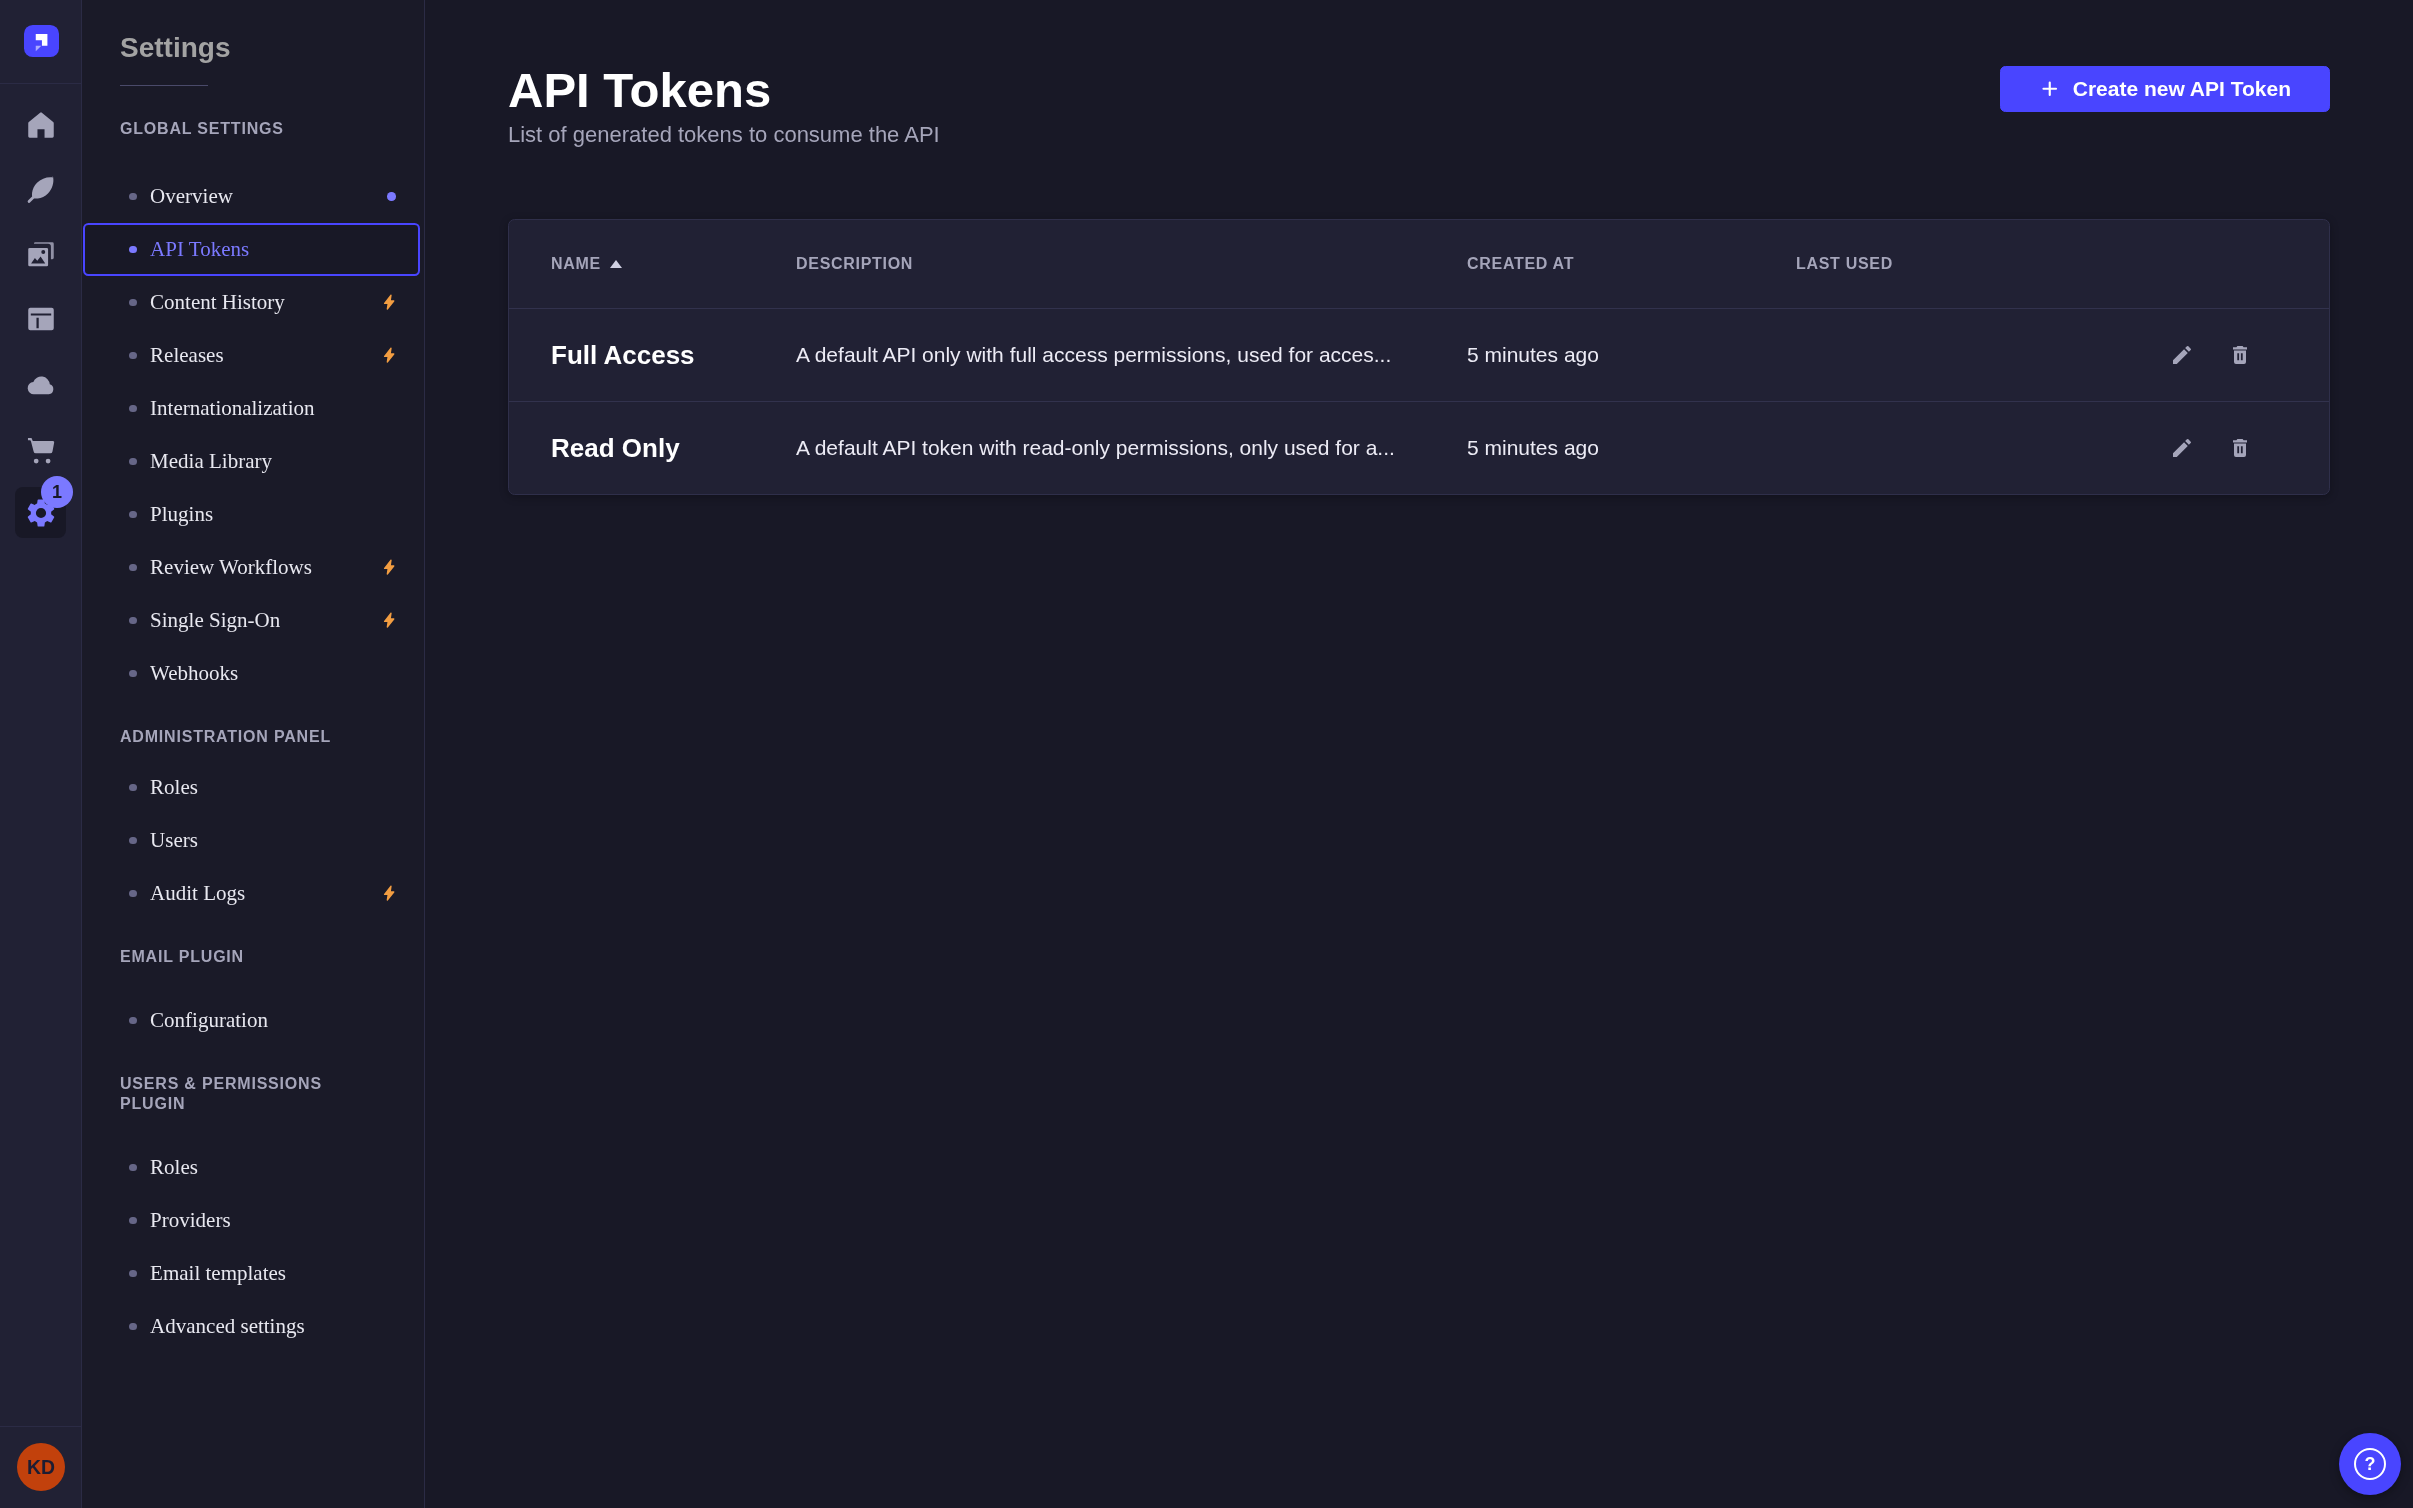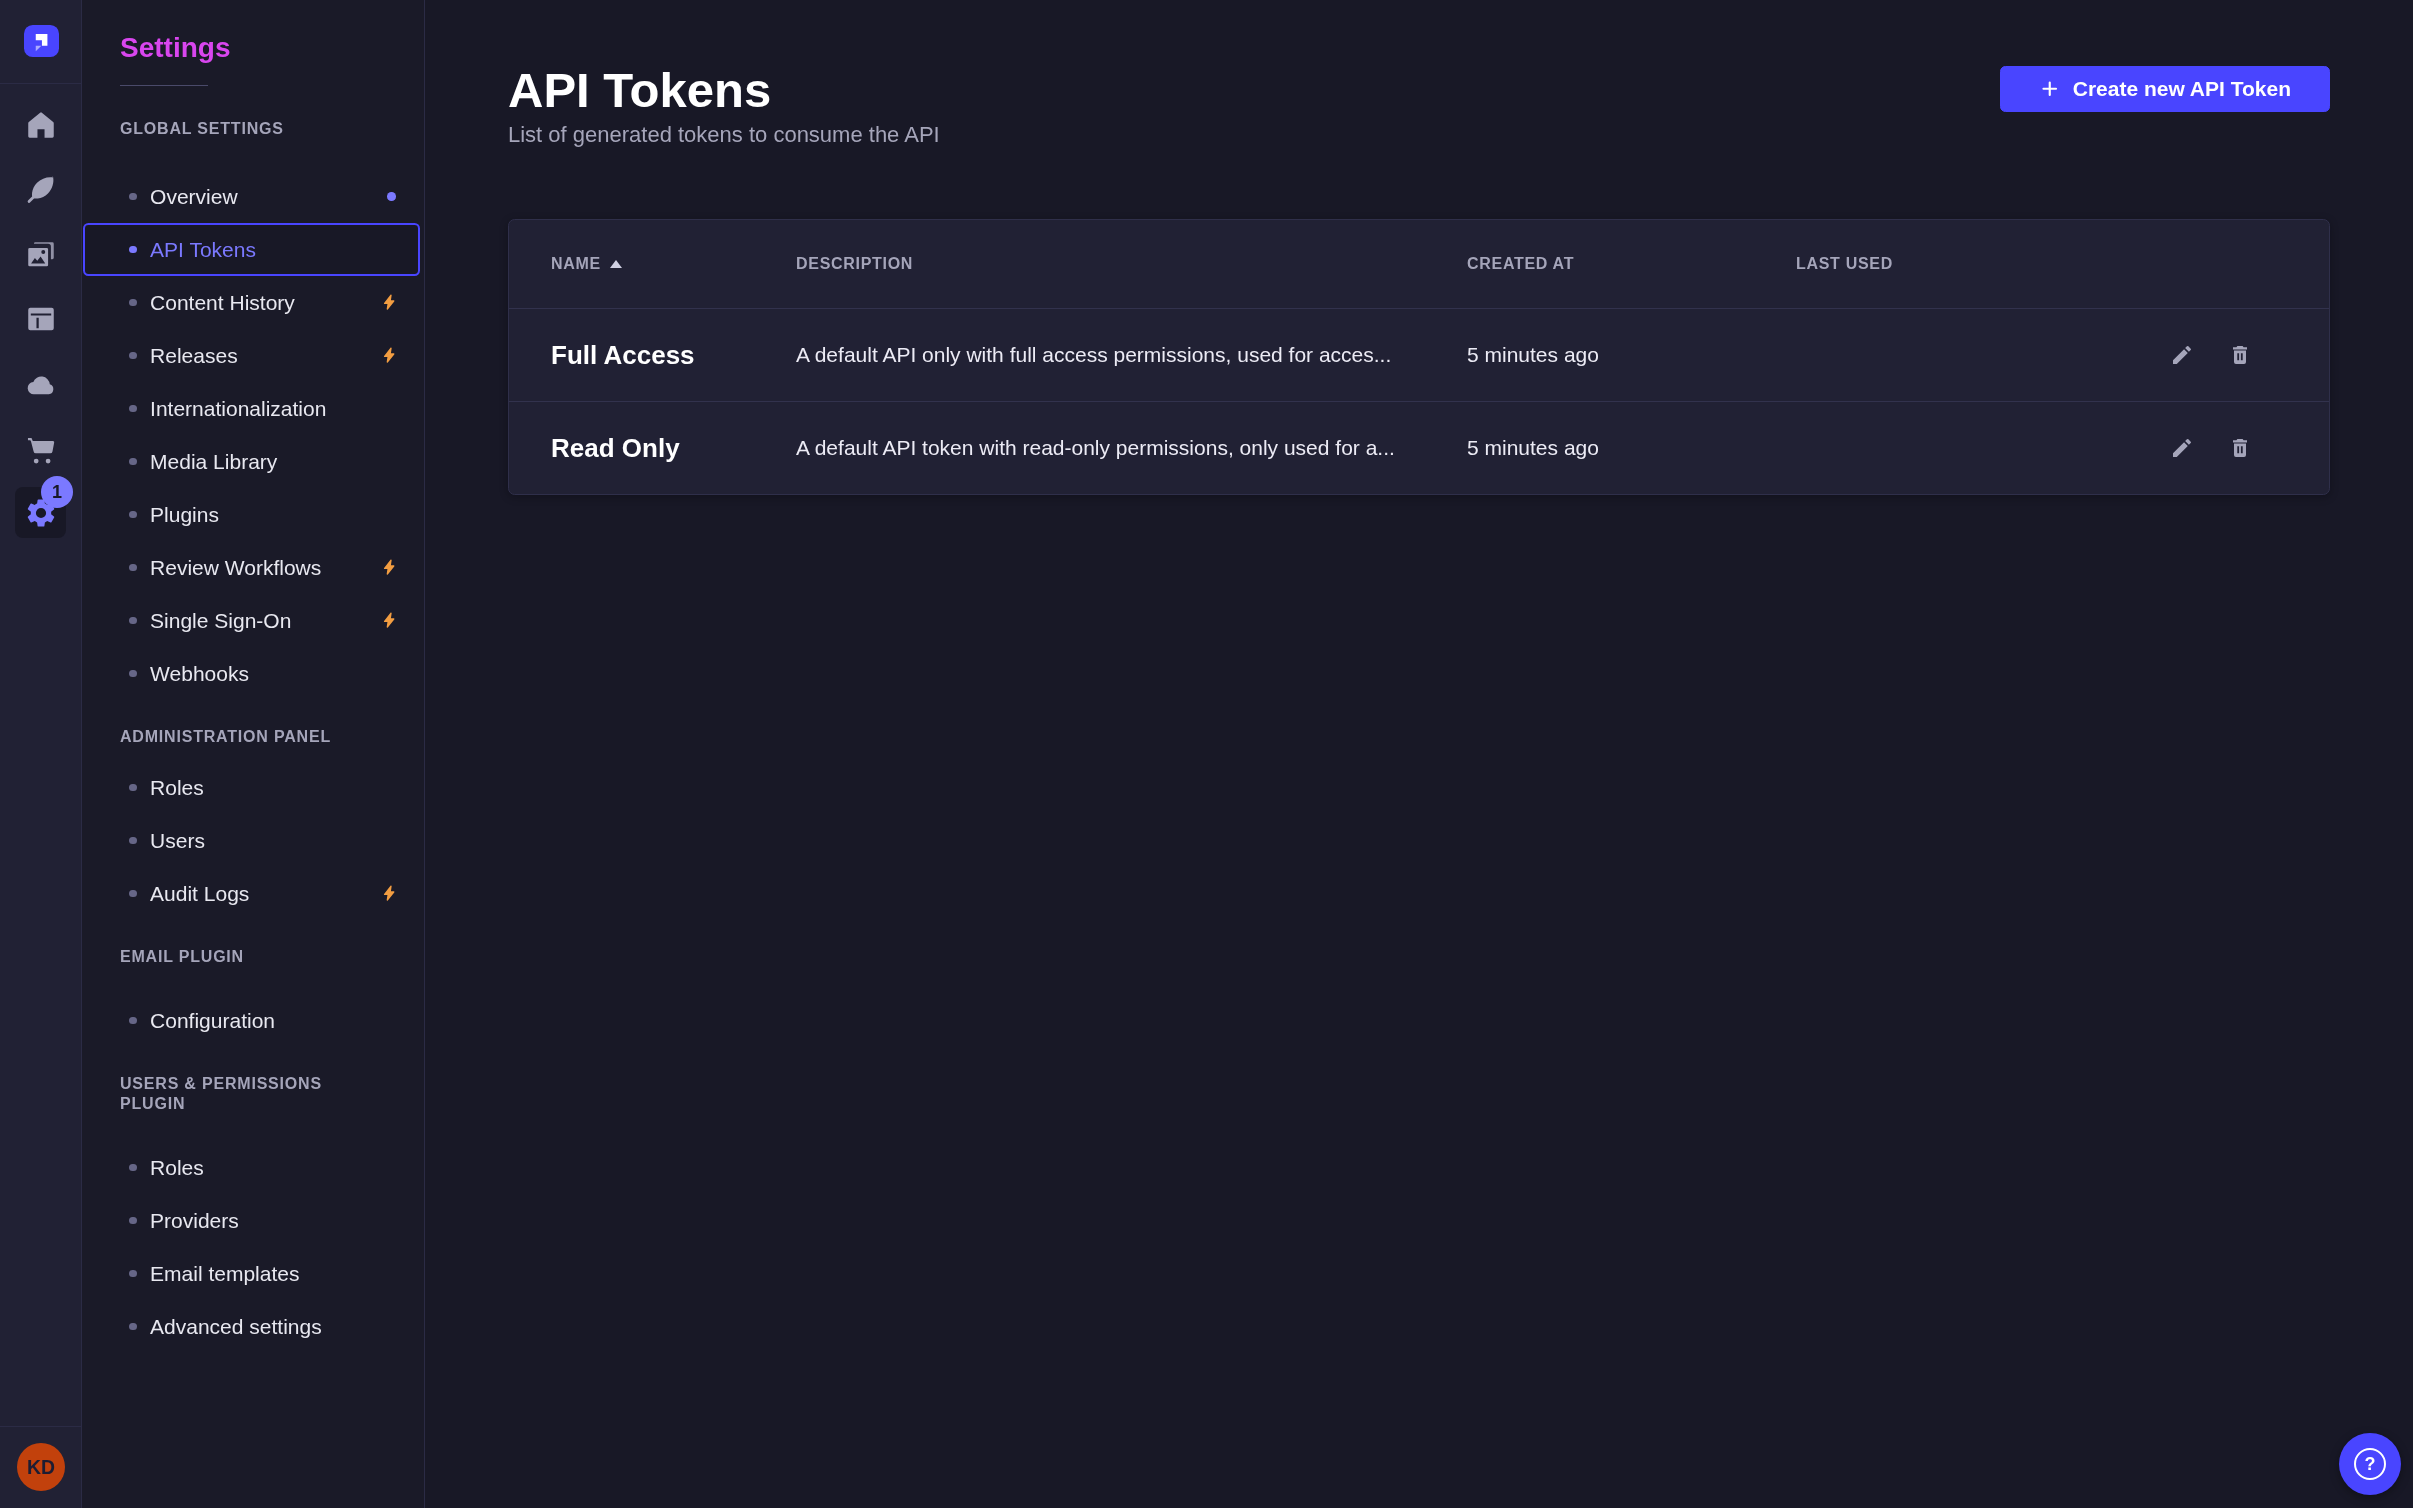--- a/index.html
+++ b/index.html
@@ -26,32 +26,32 @@
   .badge{position:absolute;top:-10.7px;right:-6.7px;width:32px;height:32px;border-radius:50%;
     background:#7b79ff;color:#181826;font-size:18px;font-weight:700;
     display:flex;align-items:center;justify-content:center;}
   .avatar{position:absolute;left:17px;top:1443px;width:48px;height:48px;border-radius:50%;
     background:#c2410c;color:#1d1d33;font-size:19.4px;font-weight:700;
     display:flex;align-items:center;justify-content:center;cursor:pointer;border:none;}
 
   
   .subnav{position:absolute;left:82px;top:0;width:343px;height:100%;
     background:#1a1a28;border-right:0.7px solid #2b2b45;overflow:hidden;}
-  .subnav-title{margin:31px 38px 0;font-size:28px;line-height:34px;font-weight:700;color:#d946ef;}
+  .subnav-title{margin:31px 38px 0;font-size:28px;line-height:34px;font-weight:700;color:#a3a3a3;}
   .subnav-rule{margin:20px 0 0 38px;width:88px;height:1.3px;background:#4a4a6a;border:none;}
   .section-label{margin:27px 38px 0;font-size:16px;line-height:20px;font-weight:600;
     letter-spacing:0.8px;color:#a5a5ba;}
   .section:nth-of-type(1) .section-label{margin-top:33px;}
   .section ul{list-style:none;margin:14px 0 0;padding:0;}
   .section:nth-of-type(1) ul{margin-top:31px;}
   .section:nth-of-type(3) ul,.section:nth-of-type(4) ul{margin-top:27px;}
   .item{height:53px;margin:0 4px 0 1.3px;border-radius:5.4px;display:flex;align-items:center;
     padding:0 20px 0 46px;cursor:pointer;}
   .item .bullet{width:7.4px;height:7.4px;border-radius:50%;background:#666687;flex:none;}
-  .item .item-label{margin-left:13.4px;font-size:21px;color:#e8e8f0;white-space:nowrap;}
+  .item .item-label{margin-left:13.4px;font-size:21px;color:#e8e8f0;white-space:nowrap;font-family:Liberation Serif, serif;}
   .item.selected{border:2px solid #4945ff;background:#181826;padding-left:44px;}
   .item.selected .bullet{background:#7b79ff;}
   .item.selected .item-label{color:#7b79ff;}
   .item .spacer{flex:1;}
   .bolt-icon{width:20px;height:20px;color:#f29d41;flex:none;}
   .notif-dot{width:8.7px;height:8.7px;border-radius:50%;background:#7b79ff;flex:none;margin-right:4px;}
 
   
   .main{position:absolute;left:425px;top:0;right:0;bottom:0;background:#181826;}
   .page{padding:0 83px;}

